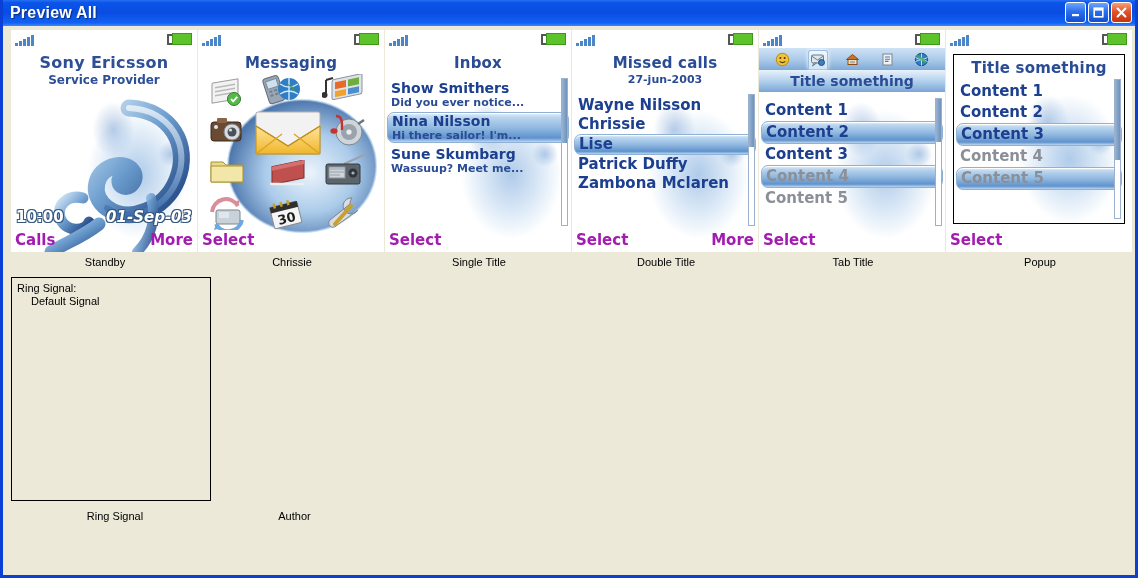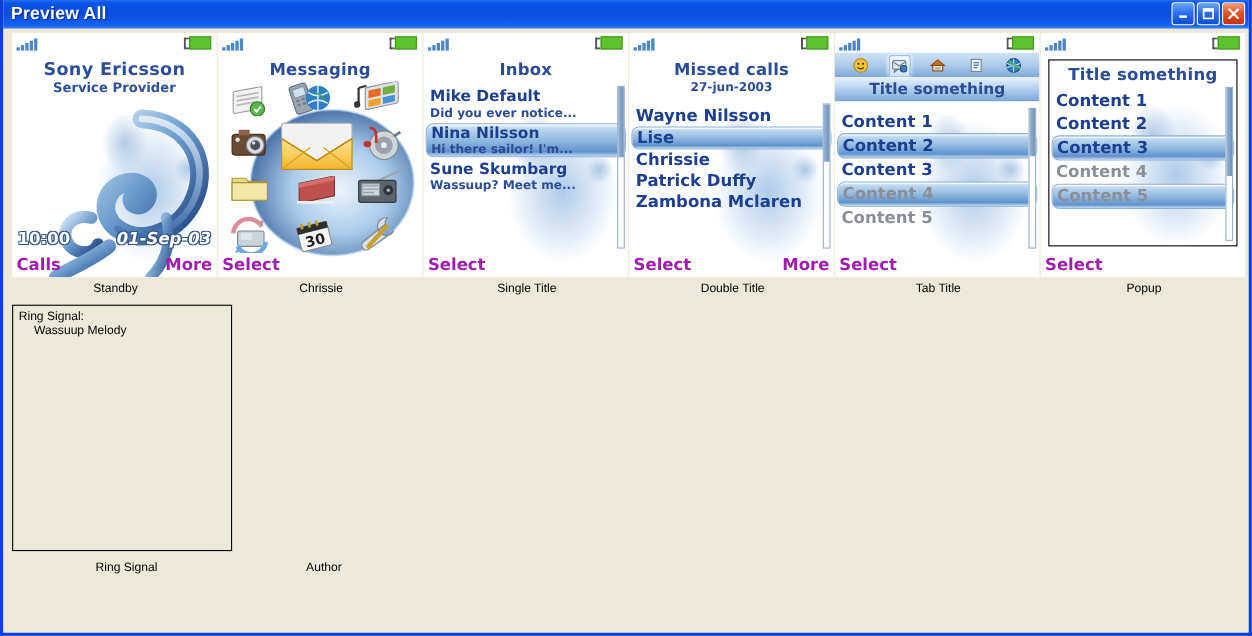--- a/index.html
+++ b/index.html
@@ -443,21 +443,21 @@
             <div class="battery">
                 <span class="cap"></span>
                 <span class="body"></span>
               </div>
           </div>
           <div class="screen">
             <div class="wallpaper"></div>
             <div class="screen-title">Inbox</div>
             <div class="list" style="top:32px;left:0;right:0">
               <div class="row">
-                <div class="name">Mike Default</div>
+                <div class="name">Show Smithers</div>
                 <div class="prev">Did you ever notice...</div>
               </div>
               <div class="row sel" style="margin-top:3px">
                 <div class="name">Nina Nilsson</div>
                 <div class="prev">Hi there sailor! I'm...</div>
               </div>
               <div class="row" style="margin-top:3px">
                 <div class="name">Sune Skumbarg</div>
                 <div class="prev">Wassuup?  Meet me...</div>
               </div>
@@ -490,25 +490,25 @@
               </div>
           </div>
           <div class="screen">
             <div class="wallpaper"></div>
             <div class="screen-title">Missed calls</div>
             <div class="screen-subtitle">27-jun-2003</div>
             <div class="list" style="top:48px;left:0;right:0">
               <div class="row">
                 <div class="name" style="font-size:15px;line-height:19px">Wayne Nilsson</div>
               </div>
+              <div class="row">
+                <div class="name" style="font-size:15px;line-height:19px">Chrissie</div>
+              </div>
               <div class="row sel">
                 <div class="name" style="font-size:15px;line-height:19px">Lise</div>
-              </div>
-              <div class="row">
-                <div class="name" style="font-size:15px;line-height:19px">Chrissie</div>
               </div>
               <div class="row">
                 <div class="name" style="font-size:15px;line-height:19px">Patrick Duffy</div>
               </div>
               <div class="row">
                 <div class="name" style="font-size:15px;line-height:19px">Zambona Mclaren</div>
               </div>
             </div>
             <div class="scrollbar" style="top:46px;bottom:26px">
               <div class="thumb" style="top:0;height:40%"></div>
@@ -655,21 +655,21 @@
             </div>
           </div>
         </div>
         <div class="cell-label">Popup</div>
       </div>
 
     </div>
 
     <div class="gbox" style="left:8px; top:251px; width:200px; height:224px;">
       <div class="line">Ring Signal:</div>
-      <div class="line indent">Wassuup Melody</div>
+      <div class="line indent">Default Signal</div>
     </div>
     <div class="gbox-label" style="left:18px; top:484px; width:188px;">Ring Signal</div>
 
     <div class="gbox-label" style="left:203px; top:484px; width:177px;">Author</div>
 
     <div class="checkwrap">
       <span class="checkbox">
         <svg width="10" height="10" viewBox="0 0 10 10">
           <path d="M1.2 5 L3.8 7.8 L8.8 1.6" stroke="#1e8a2e" stroke-width="2" fill="none"></path>
         </svg>

